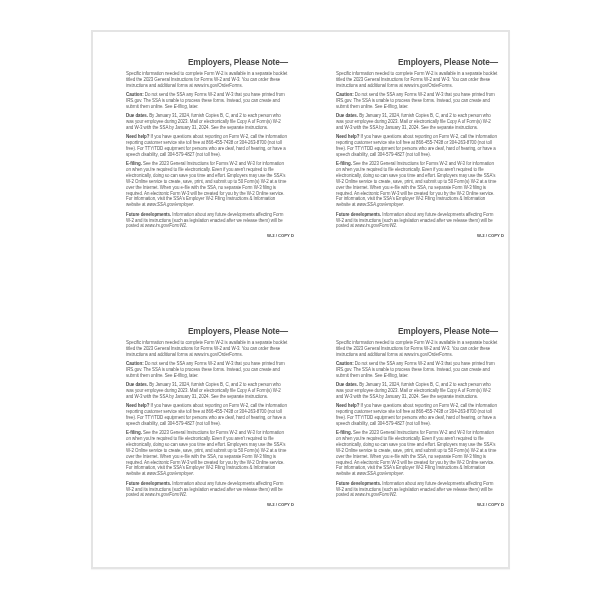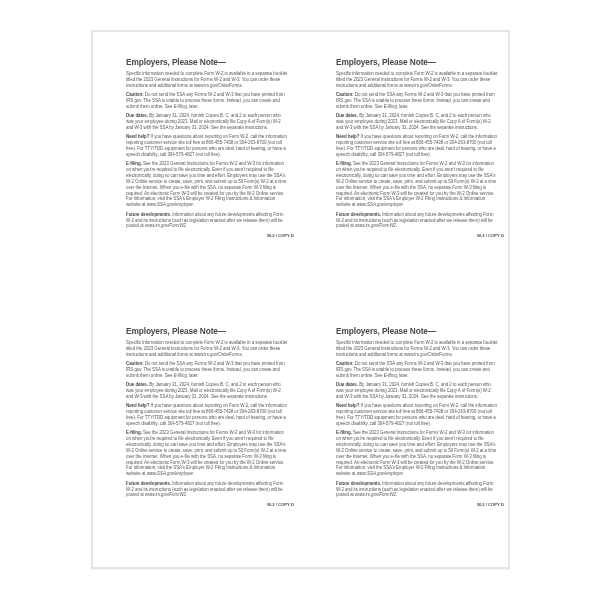--- a/index.html
+++ b/index.html
@@ -11,20 +11,21 @@
     box-sizing: border-box;
     box-shadow: 0 1px 1px rgba(0,0,0,0.04);
   }
   .panel {
     position: absolute; width: 162px;
     color: #5a5a5a;
   }
   .panel h2 {
     margin: 0 0 4px 0; font-size: 8.3px; font-weight: bold; color: #474747; letter-spacing: -0.1px;
     line-height: 10px;
+    text-align: right;
   }
   .panel p {
     margin: 0 0 3.6px 0; font-size: 4.45px; line-height: 5.85px; letter-spacing: -0.05px;
   }
   .panel p b { color: #4a4a4a; }
   .copy-label {
     text-align: right; font-size: 4.2px; font-weight: bold; color: #4a4a4a; margin-top: 4px; margin-right: -6px;
   }
   .tl { left: 33px; top: 25px; }
   .tr { left: 243px; top: 25px; }

